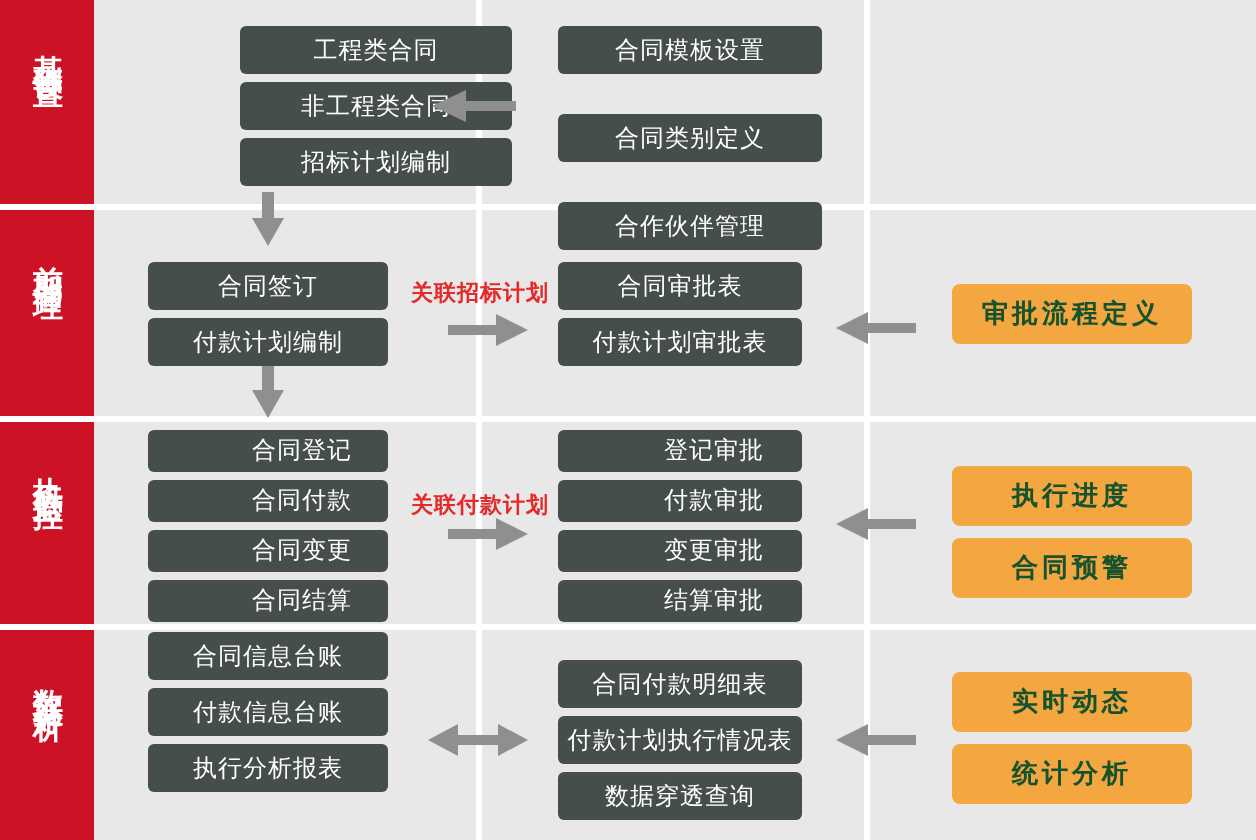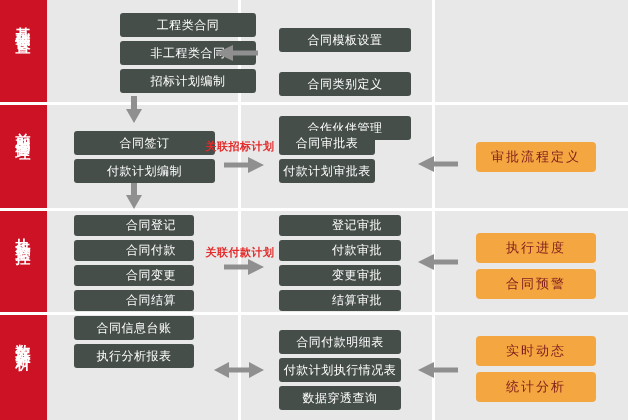--- a/index.html
+++ b/index.html
@@ -17,23 +17,23 @@
   }
   .col { position:absolute; display:flex; flex-direction:column; gap:4px; }
   .ocol { position:absolute; display:flex; flex-direction:column; gap:6px; }
   .dbox {
     background:#454e49; color:#ffffff; border-radius:3px;
     height:24px; display:flex; align-items:center; justify-content:center;
     font-size:12px; letter-spacing:0.5px; white-space:nowrap;
   }
   .sec3 .dbox { height:21px;padding-left:34px; }
   .obox {
-    background:#f4a640; color:#7f1d1d; border-radius:4px;
+    background:#f4a640; color:#14532d; border-radius:4px;
     height:30px; display:flex; align-items:center; justify-content:center;
-    font-size:13px; font-weight:400; letter-spacing:2px; white-space:nowrap;
+    font-size:13px; font-weight:700; letter-spacing:2px; white-space:nowrap;
   }
   .link-label {
     position:absolute; width:110px; text-align:center;
     color:#e42b2b; font-weight:700; font-size:11px; letter-spacing:0.5px; white-space:nowrap;
   }
   .arr { position:absolute; }
   .arr svg { display:block; }
   .arr polygon { fill:#8f8f8f; }
 </style>
 </head>
@@ -52,41 +52,41 @@
   <div class="side-label" style="top:15px;">基础设置</div>
   <div class="side-label" style="top:121px;">前期管理</div>
   <div class="side-label" style="top:226px;">执行监控</div>
   <div class="side-label" style="top:332px;">数据分析</div>
 
   <div class="col" style="left:74px; top:13px; width:136px;padding-left:46px;">
     <div class="dbox">工程类合同</div>
     <div class="dbox">非工程类合同</div>
     <div class="dbox">招标计划编制</div>
   </div>
-  <div class="col" style="left:279px; top:28px; width:132px;gap:20px;">
+  <div class="col" style="left:279px; top:13px; width:132px;gap:20px;">
     <div class="dbox">合同模板设置</div>
     <div class="dbox">合同类别定义</div>
     <div class="dbox">合作伙伴管理</div>
   </div>
   <div class="arr" style="left:216px; top:45px;">
     <svg width="42" height="16" viewBox="0 0 42 16">
         <polygon points="42,5.5 17,5.5 17,0 0,8 17,16 17,10.5 42,10.5"></polygon>
       </svg>
   </div>
   <div class="arr" style="left:126px; top:96px;">
     <svg width="16" height="27" viewBox="0 0 16 27">
         <polygon points="5,0 11,0 11,13 16,13 8,27 0,13 5,13"></polygon>
       </svg>
   </div>
 
-  <div class="col" style="left:74px; top:131px; width:141px;">
+  <div class="col" style="left:74px; top:131px; width:120px;">
     <div class="dbox">合同签订</div>
     <div class="dbox">付款计划编制</div>
   </div>
-  <div class="col" style="left:279px; top:131px; width:96px;font-family:Liberation Serif, serif;">
+  <div class="col" style="left:279px; top:131px; width:122px;font-family:Liberation Serif, serif;">
     <div class="dbox">合同审批表</div>
     <div class="dbox">付款计划审批表</div>
   </div>
   <div class="ocol" style="left:476px; top:142px; width:120px;">
     <div class="obox">审批流程定义</div>
   </div>
   <div class="link-label" style="left:185px; top:139px;">关联招标计划</div>
   <div class="arr" style="left:224px; top:157px;">
     <svg width="40" height="16" viewBox="0 0 40 16">
         <polygon points="0,5.5 24,5.5 24,0 40,8 24,16 24,10.5 0,10.5"></polygon>
@@ -128,20 +128,21 @@
       </svg>
   </div>
   <div class="arr" style="left:418px; top:254px;">
     <svg width="40" height="16" viewBox="0 0 40 16">
         <polygon points="40,5.5 16,5.5 16,0 0,8 16,16 16,10.5 40,10.5"></polygon>
       </svg>
   </div>
 
   <div class="col" style="left:74px; top:316px; width:120px;">
     <div class="dbox">合同信息台账</div>
+    <div class="dbox">付款信息台账</div>
     <div class="dbox">执行分析报表</div>
   </div>
   <div class="col" style="left:279px; top:330px; width:122px;justify-content:center;">
     <div class="dbox">合同付款明细表</div>
     <div class="dbox">付款计划执行情况表</div>
     <div class="dbox">数据穿透查询</div>
   </div>
   <div class="ocol" style="left:476px; top:336px; width:120px;">
     <div class="obox">实时动态</div>
     <div class="obox">统计分析</div>

